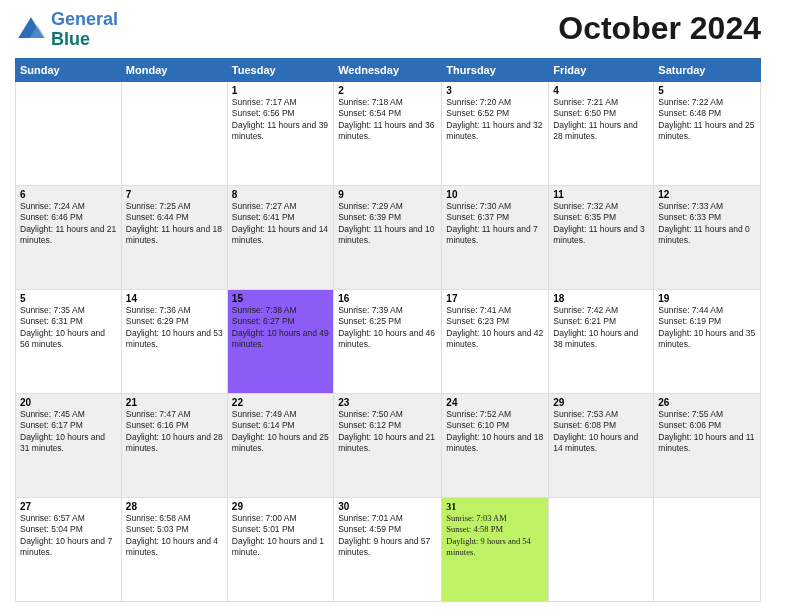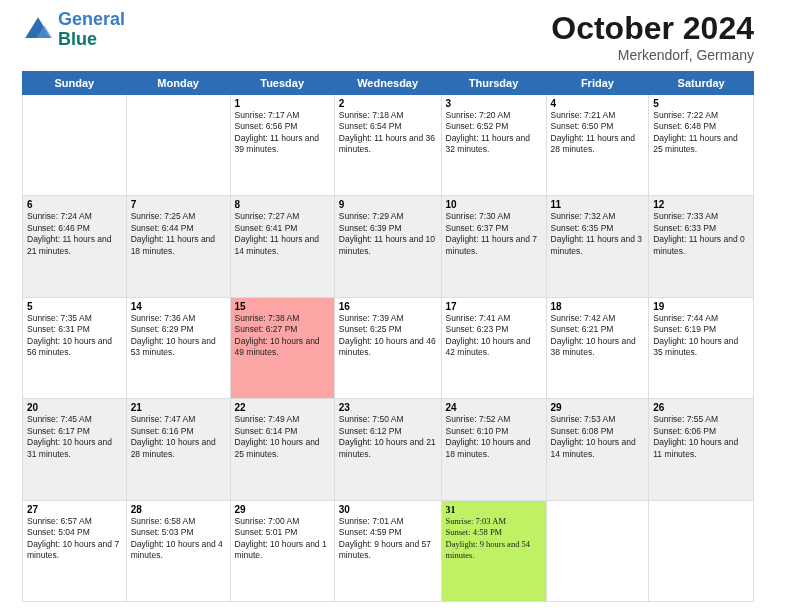--- a/index.html
+++ b/index.html
@@ -6,21 +6,21 @@
     body {
       font-family: Arial, sans-serif;
       background: #fff;
       width: 792px;
       height: 612px;
       overflow: hidden;
     }
     .page {
       width: 776px;
       height: 612px;
-      padding: 10px 22px;
+      padding: 10px 15px;
       display: flex;
       flex-direction: column;
     }
     .header {
       display: flex;
       justify-content: space-between;
       align-items: flex-start;
       margin-bottom: 8px;
     }
     .logo {
@@ -56,21 +56,21 @@
     .calendar-table {
       width: 100%;
       border-collapse: collapse;
       flex: 1;
       font-size: 9.5px;
     }
     .calendar-table th {
       background-color: #2d6db5;
       color: #fff;
       padding: 5px 4px;
-      text-align: center;
+      text-align: left;
       font-size: 11px;
       font-weight: bold;
       border: 1px solid #2d6db5;
     }
     .calendar-table td {
       vertical-align: top;
       padding: 3px 4px;
       border: 1px solid #ddd;
       width: 113px;
       min-height: 70px;
@@ -107,21 +107,20 @@
         <polygon points="20,4 36,30 4,30" fill="#2d6db5"></polygon>
         <polygon points="28,14 38,30 18,30" fill="#5b9bd5" opacity="0.6"></polygon>
       </svg>
       <div class="logo-text">
         <span>General</span><br>
         <span style="color:#0f766e">Blue</span>
       </div>
     </div>
     <div class="title-block">
       <div class="month-title">October 2024</div>
-      <div class="location">Merkendorf, Germany</div>
     </div>
   </div>
 
   <table class="calendar-table">
     <thead>
       <tr>
         <th>Sunday</th>
         <th>Monday</th>
         <th>Tuesday</th>
         <th>Wednesday</th>
@@ -187,21 +186,21 @@
         </tr>
         <tr>
           <td style="background-color: rgb(255, 255, 255);">
             <span class="day-num">5</span>
             <div class="day-info">Sunrise: 7:35 AM<br>Sunset: 6:31 PM<br>Daylight: 10 hours and 56 minutes.</div>
           </td>
           <td style="background-color: rgb(255, 255, 255);">
             <span class="day-num">14</span>
             <div class="day-info">Sunrise: 7:36 AM<br>Sunset: 6:29 PM<br>Daylight: 10 hours and 53 minutes.</div>
           </td>
-          <td style="background-color: #fca5a5;">
+          <td style="background-color: #8b5cf6;">
             <span class="day-num">15</span>
             <div class="day-info">Sunrise: 7:38 AM<br>Sunset: 6:27 PM<br>Daylight: 10 hours and 49 minutes.</div>
           </td>
           <td style="background-color: rgb(255, 255, 255);">
             <span class="day-num">16</span>
             <div class="day-info">Sunrise: 7:39 AM<br>Sunset: 6:25 PM<br>Daylight: 10 hours and 46 minutes.</div>
           </td>
           <td style="background-color: rgb(255, 255, 255);">
             <span class="day-num">17</span>
             <div class="day-info">Sunrise: 7:41 AM<br>Sunset: 6:23 PM<br>Daylight: 10 hours and 42 minutes.</div>

